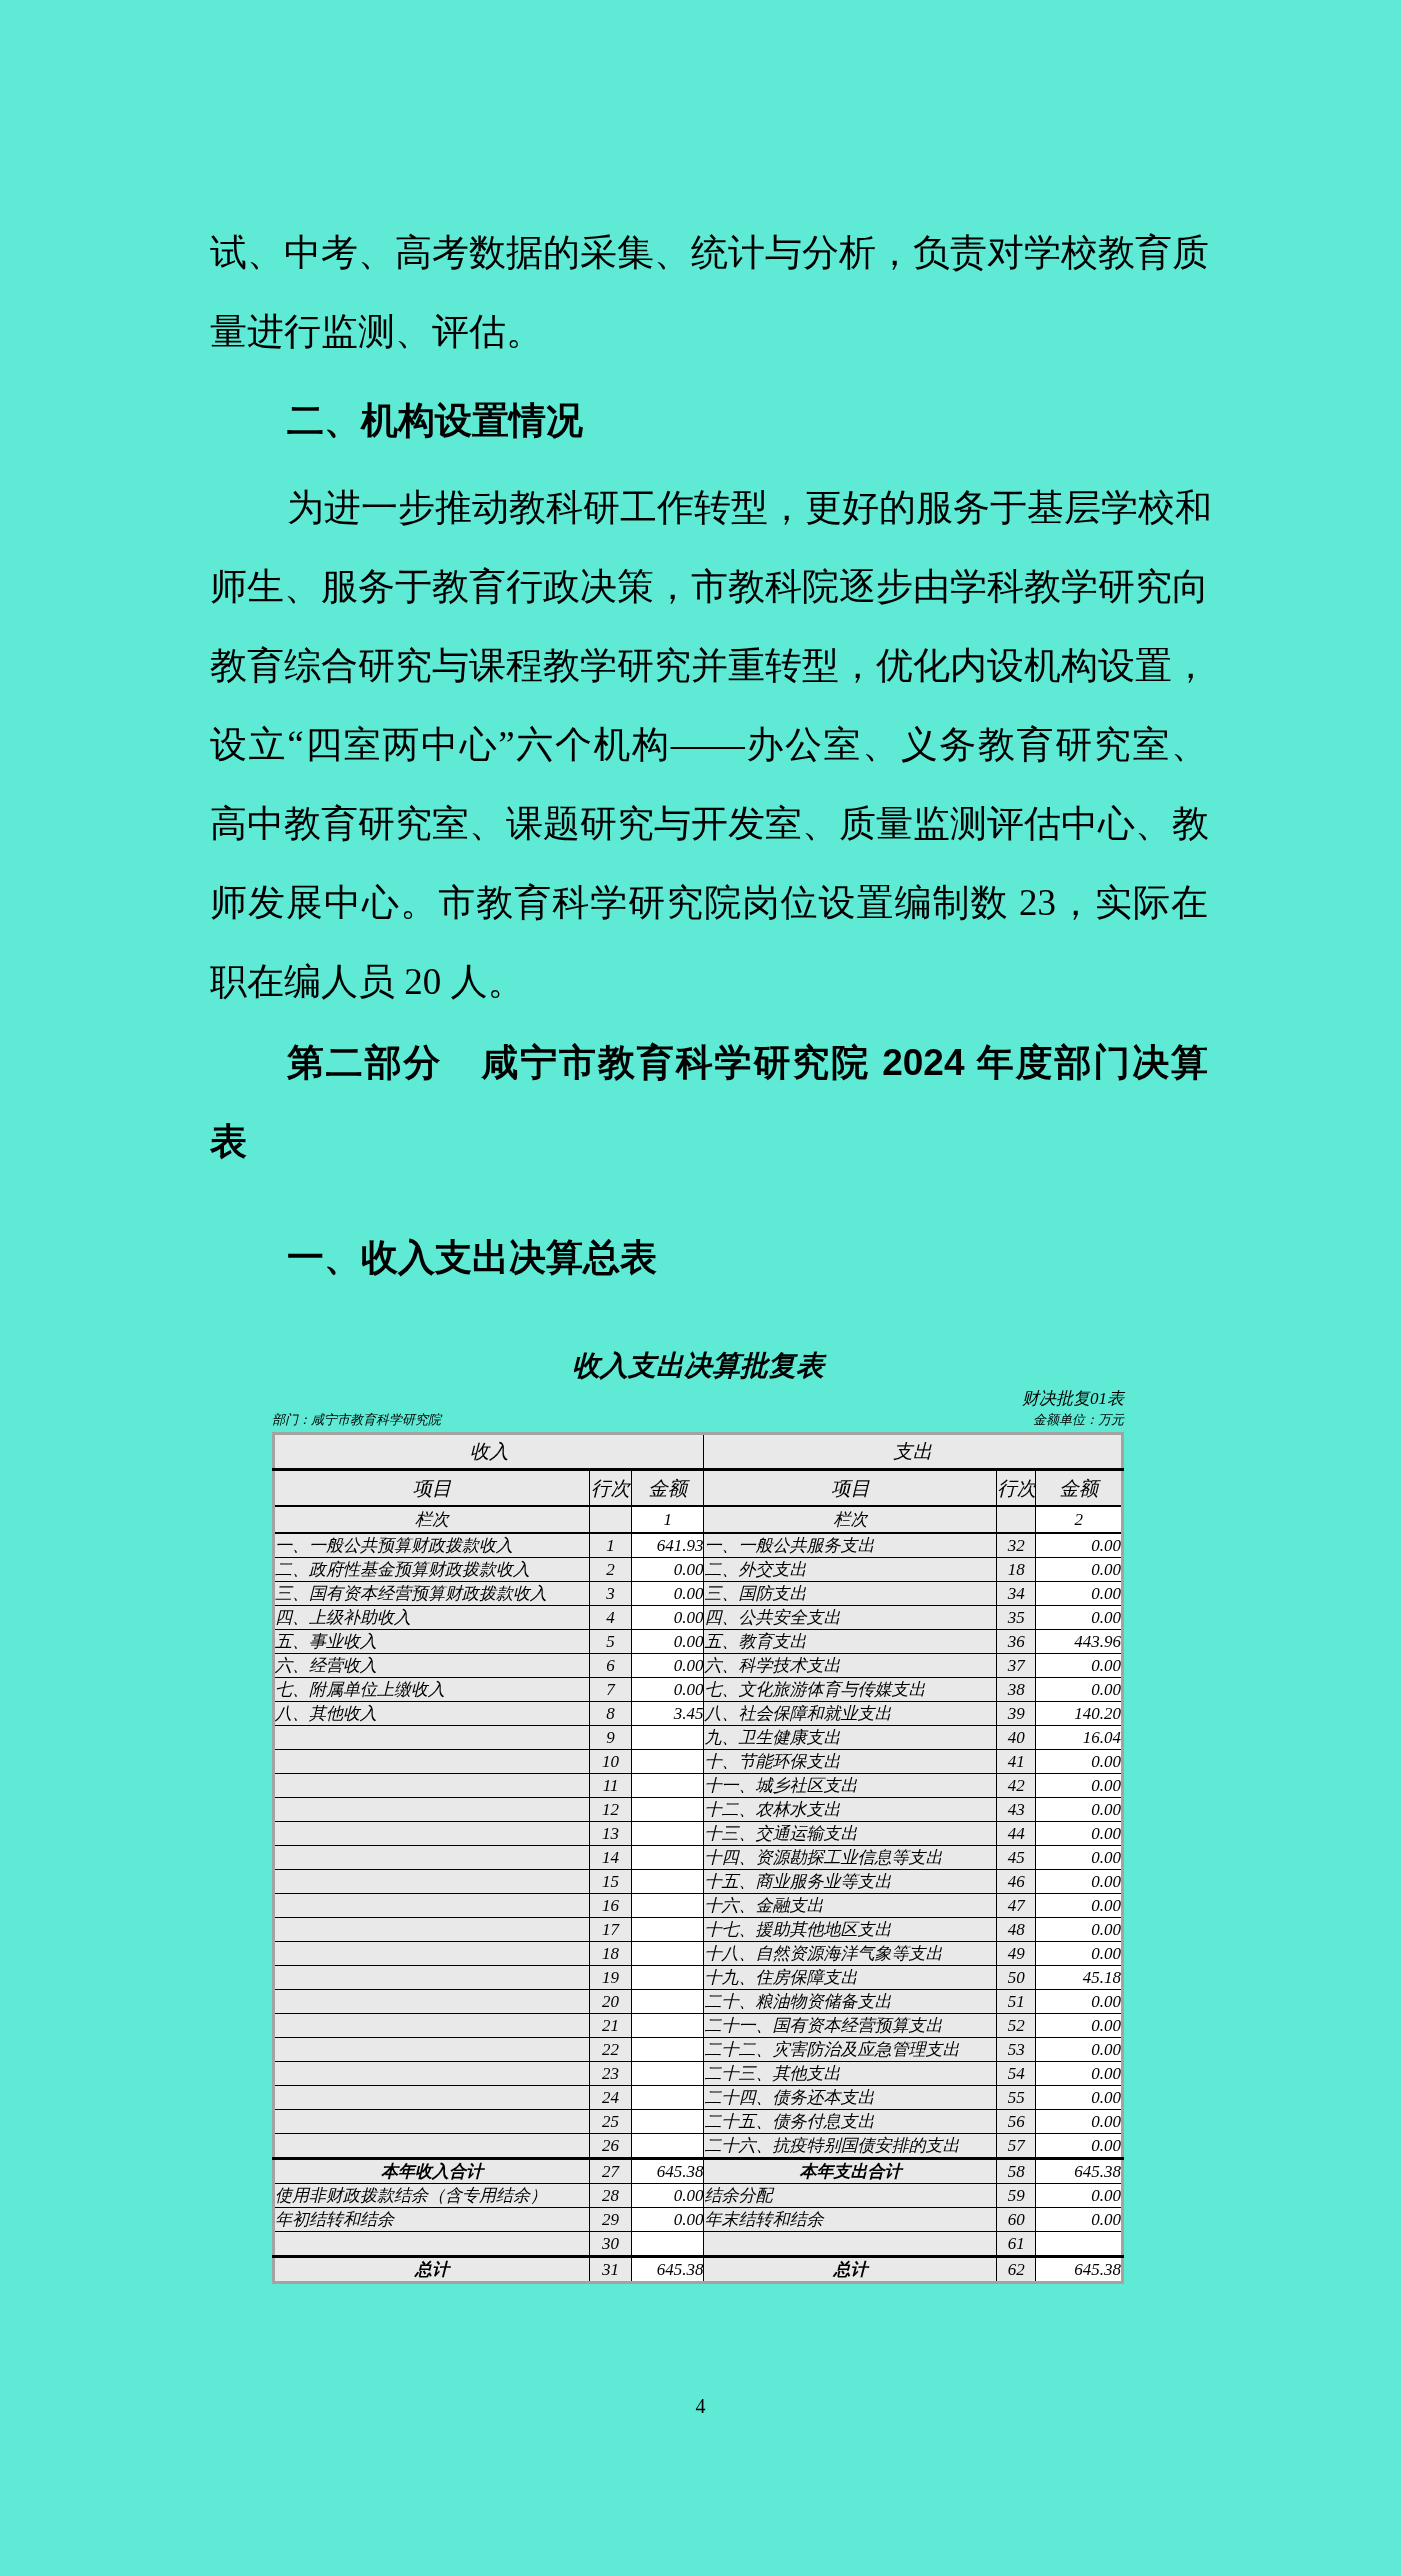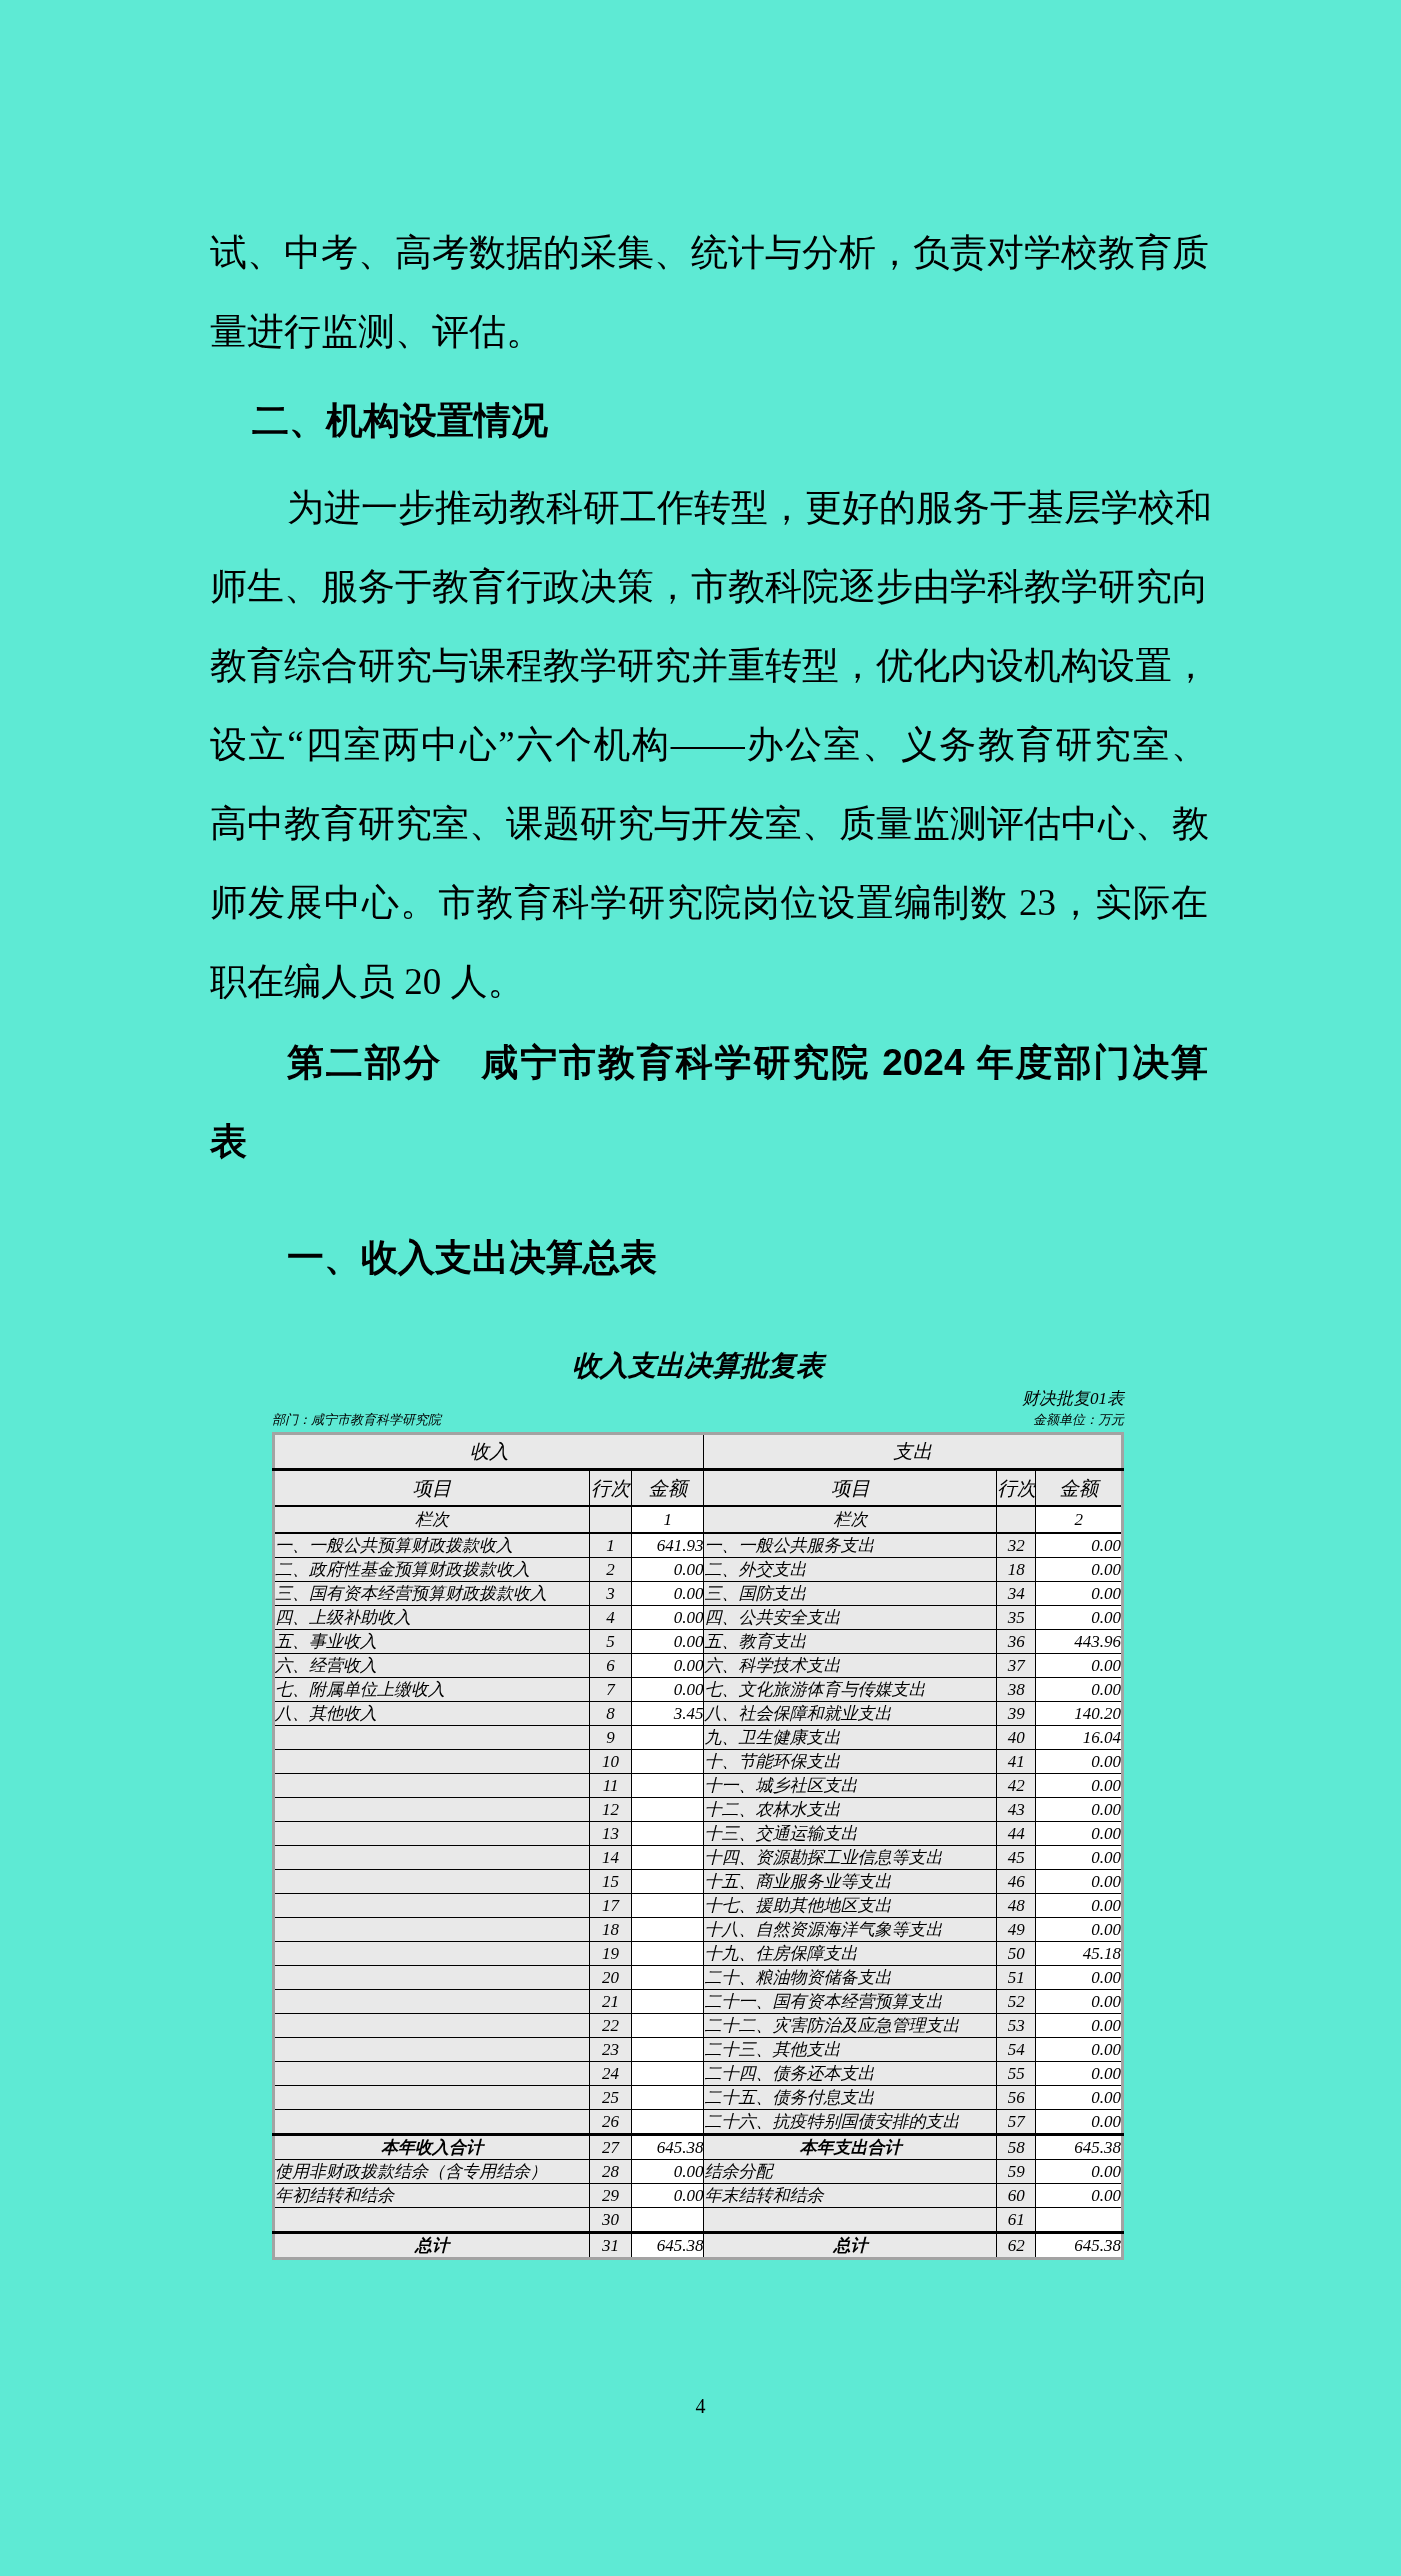--- a/index.html
+++ b/index.html
@@ -64,21 +64,21 @@
 <body>
 
 <div class="page">
 
   <div class="tblock" style="top:213px;">
       <div class="tline">试、中考、高考数据的采集、统计与分析，负责对学校教育质</div>
       <div class="tline last">量进行监测、评估。</div>
     </div>
 
   <div class="tblock" style="top:381px;">
-    <div class="h-line sans" style="margin-left:42px;">二、机构设置情况</div>
+    <div class="h-line sans" style="margin-left:77px;">二、机构设置情况</div>
   </div>
 
   <div class="tblock" style="top:468px;">
       <div class="tline indent">为进一步推动教科研工作转型，更好的服务于基层学校和</div>
       <div class="tline">师生、服务于教育行政决策，市教科院逐步由学科教学研究向</div>
       <div class="tline">教育综合研究与课程教学研究并重转型，优化内设机构设置，</div>
       <div class="tline">设立“四室两中心”六个机构——办公室、义务教育研究室、</div>
       <div class="tline">高中教育研究室、课题研究与开发室、质量监测评估中心、教</div>
       <div class="tline">师发展中心。市教育科学研究院岗位设置编制数 23，实际在</div>
       <div class="tline last">职在编人员 20 人。</div>
@@ -245,20 +245,28 @@
           <tr class="drow">
             <td class="l"></td>
             <td class="c">15</td>
             <td class="w r"></td>
             <td class="l">十五、商业服务业等支出</td>
             <td class="c">46</td>
             <td class="w r">0.00</td>
           </tr>
           <tr class="drow">
             <td class="l"></td>
+            <td class="c">16</td>
+            <td class="w r"></td>
+            <td class="l">十六、金融支出</td>
+            <td class="c">47</td>
+            <td class="w r">0.00</td>
+          </tr>
+          <tr class="drow">
+            <td class="l"></td>
             <td class="c">17</td>
             <td class="w r"></td>
             <td class="l">十七、援助其他地区支出</td>
             <td class="c">48</td>
             <td class="w r">0.00</td>
           </tr>
           <tr class="drow">
             <td class="l"></td>
             <td class="c">18</td>
             <td class="w r"></td>

